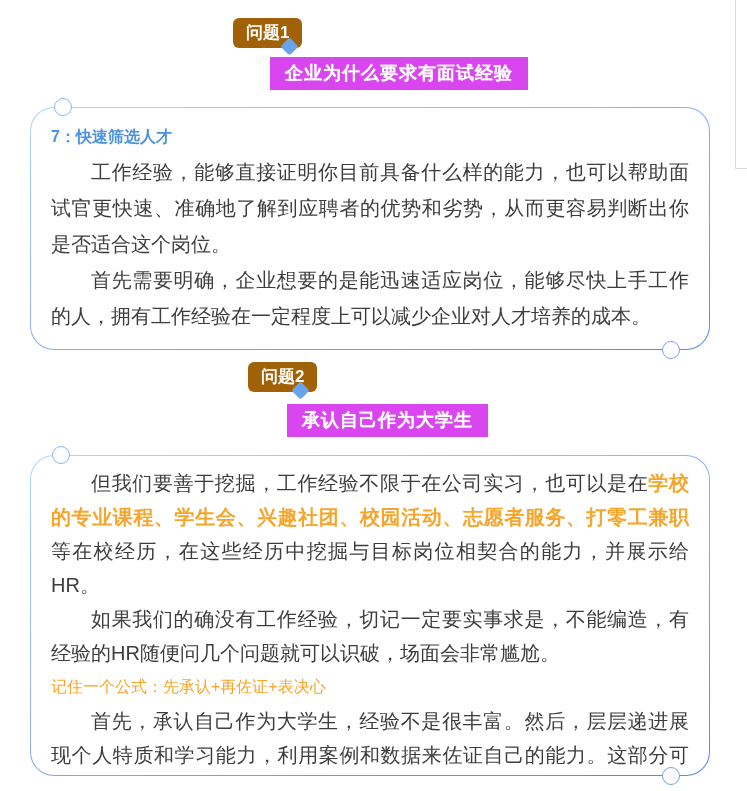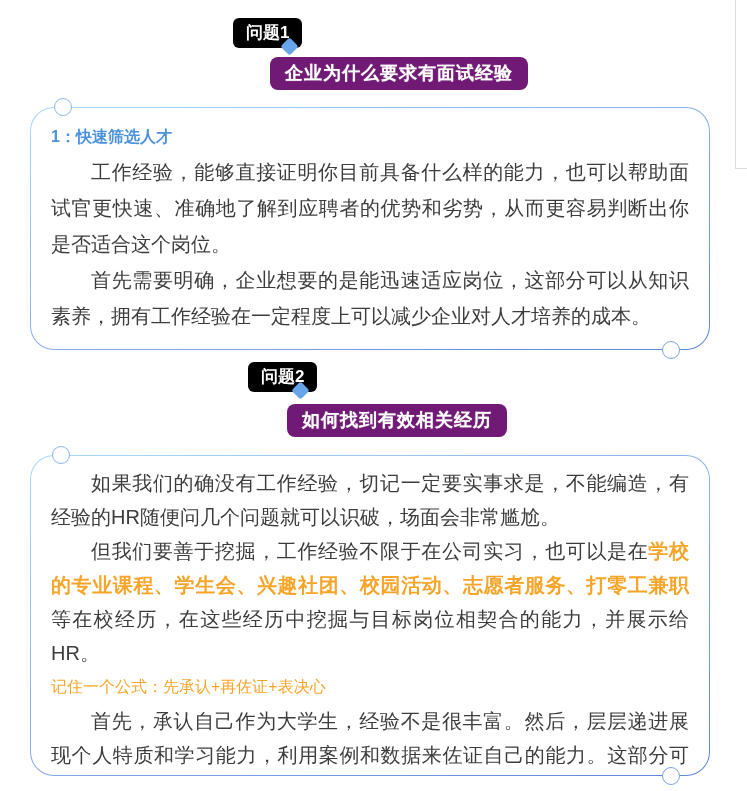--- a/index.html
+++ b/index.html
@@ -22,21 +22,21 @@
     border-left: 1px solid #dcdcdc;
     border-bottom: 1px solid #dcdcdc;
   }
 
   
   .q-badge {
     position: absolute;
     height: 30px;
     line-height: 30px;
     padding: 0 13px;
-    background: #000000;
+    background: #a16207;
     color: #ffffff;
     font-weight: bold;
     font-size: 17px;
     border-radius: 6px;
     z-index: 2;
     white-space: nowrap;
   }
   .q-badge .tail {
     position: absolute;
     bottom: -5px;
@@ -50,26 +50,26 @@
   #q1 .tail { left: 50px; }
   #q2 { left: 248px; top: 362px; }
   #q2 .tail { left: 46px; }
 
   
   .t-badge {
     position: absolute;
     height: 33px;
     line-height: 33px;
     padding: 0 15px;
-    background: #701a75;
+    background: #d946ef;
     color: #ffffff;
     font-weight: bold;
     font-size: 18px;
     letter-spacing: 1px;
-    border-radius: 8px;
+    border-radius: 0;
     z-index: 1;
     white-space: nowrap;
     text-shadow: 0 0 1px rgba(255,255,255,.6);
   }
   #t1 { left: 270px; top: 57px; }
   #t2 { left: 287px; top: 404px; }
 
   
   .card {
     position: absolute;
@@ -145,39 +145,39 @@
   </div>
 
   <div id="t1" class="t-badge">
     <span>企业为什么要求有面试经验</span>
   </div>
 
   <div id="card1" class="card">
     <span class="deco tl"></span>
     <span class="deco br"></span>
     <div class="card-inner">
-      <div class="h-blue">1：快速筛选人才</div>
+      <div class="h-blue">7：快速筛选人才</div>
       <p class="para">工作经验，能够直接证明你目前具备什么样的能力，也可以帮助面试官更快速、准确地了解到应聘者的优势和劣势，从而更容易判断出你是否适合这个岗位。</p>
-      <p class="para">首先需要明确，企业想要的是能迅速适应岗位，这部分可以从知识素养，拥有工作经验在一定程度上可以减少企业对人才培养的成本。</p>
+      <p class="para">首先需要明确，企业想要的是能迅速适应岗位，能够尽快上手工作的人，拥有工作经验在一定程度上可以减少企业对人才培养的成本。</p>
     </div>
   </div>
 
   <div id="q2" class="q-badge">
     <span>问题2</span>
     <span class="tail"></span>
   </div>
 
   <div id="t2" class="t-badge">
-    <span>如何找到有效相关经历</span>
+    <span>承认自己作为大学生</span>
   </div>
 
   <div id="card2" class="card">
     <span class="deco tl"></span>
     <span class="deco br"></span>
     <div class="card-inner">
+      <p class="para"><span>但我们要善于挖掘，工作经验不限于在公司实习，也可以是在</span><span class="hl-orange">学校的专业课程、学生会、兴趣社团、校园活动、志愿者服务、打零工兼职</span><span>等在校经历，在这些经历中挖掘与目标岗位相契合的能力，并展示给HR。</span></p>
       <p class="para">如果我们的确没有工作经验，切记一定要实事求是，不能编造，有经验的HR随便问几个问题就可以识破，场面会非常尴尬。</p>
-      <p class="para"><span>但我们要善于挖掘，工作经验不限于在公司实习，也可以是在</span><span class="hl-orange">学校的专业课程、学生会、兴趣社团、校园活动、志愿者服务、打零工兼职</span><span>等在校经历，在这些经历中挖掘与目标岗位相契合的能力，并展示给HR。</span></p>
       <p class="formula">记住一个公式：先承认+再佐证+表决心</p>
       <p class="para">首先，承认自己作为大学生，经验不是很丰富。然后，层层递进展现个人特质和学习能力，利用案例和数据来佐证自己的能力。这部分可以从知识素养、能力素养、心理素养几方面着重阐释。</p>
     </div>
   </div>
 
 </div>
 
 </body></html>

